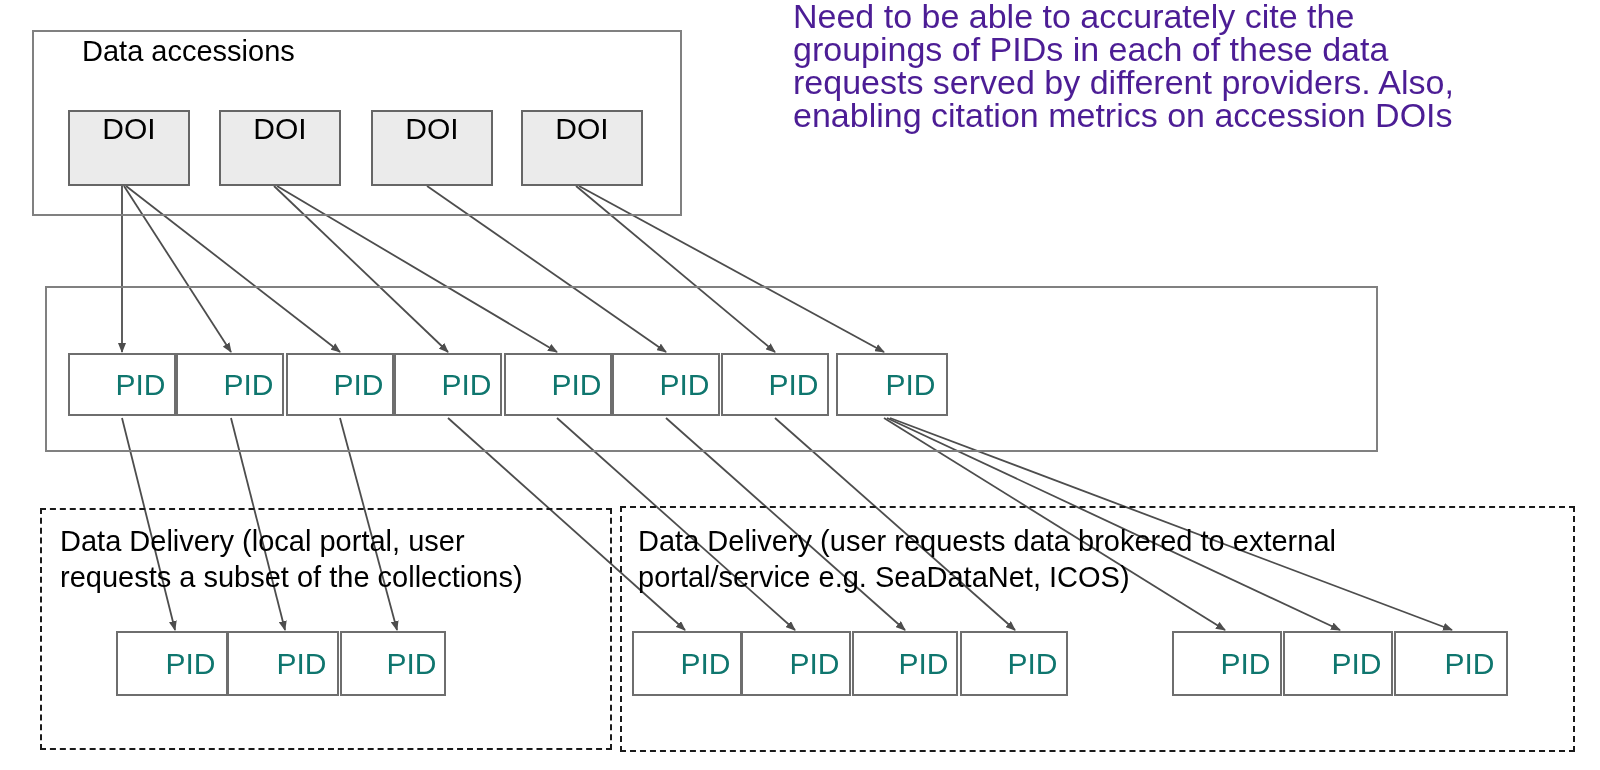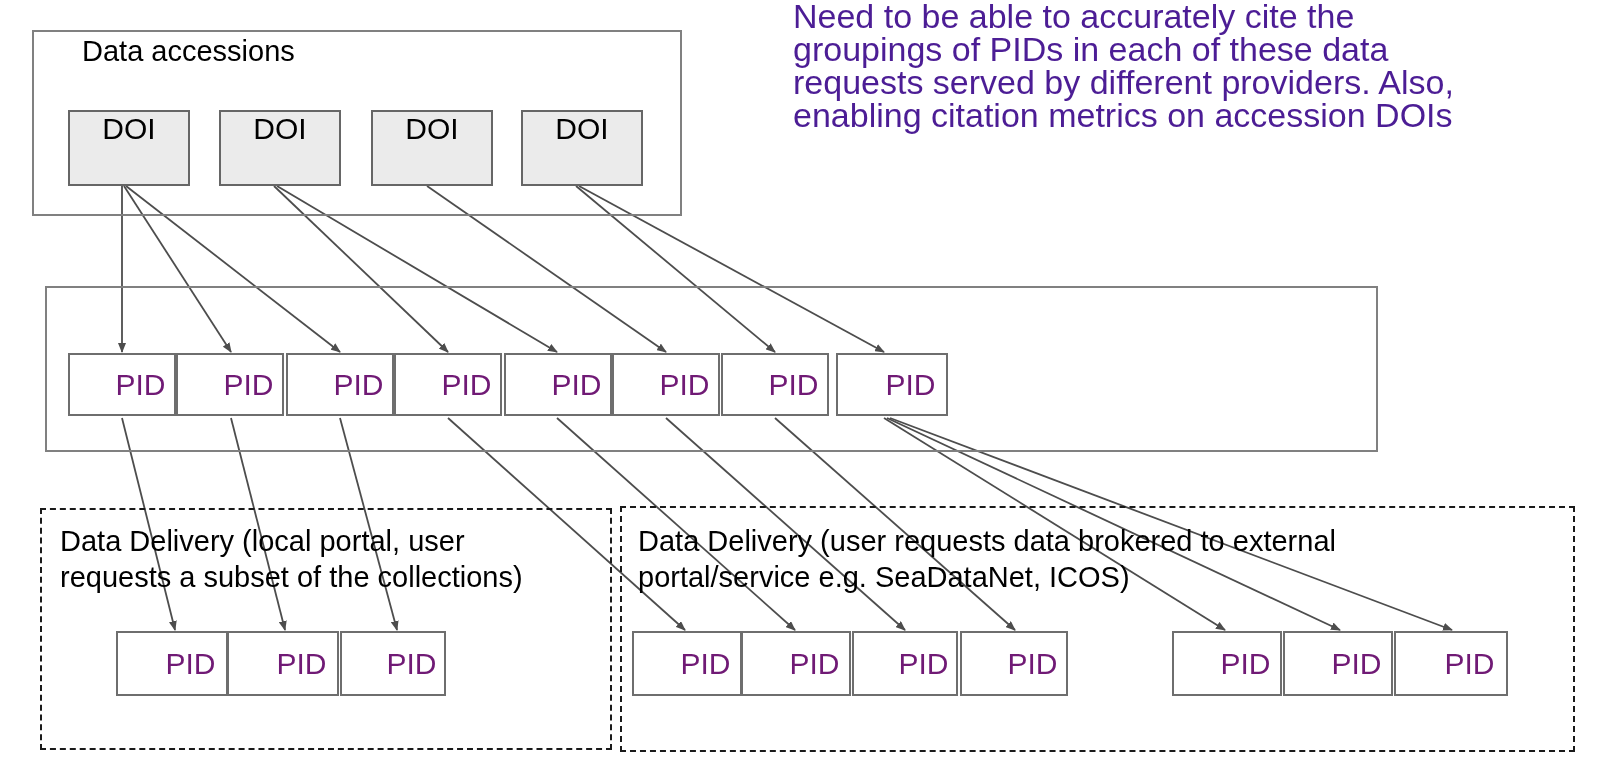--- a/index.html
+++ b/index.html
@@ -62,21 +62,21 @@
   }
   .pid-box {
     position: absolute;
     box-sizing: border-box;
     background: #ffffff;
     border: 2px solid #6e6e6e;
     display: flex;
     align-items: center;
     justify-content: center;
     font-size: 30px;
-    color: #701a75;
+    color: #0f766e;
     z-index: 6;
     padding-left: 37px;
   }
   .annotation {
     position: absolute;
     font-size: 34px;
     line-height: 33px;
     color: #4c1d95;
     white-space: pre-line;
   }

